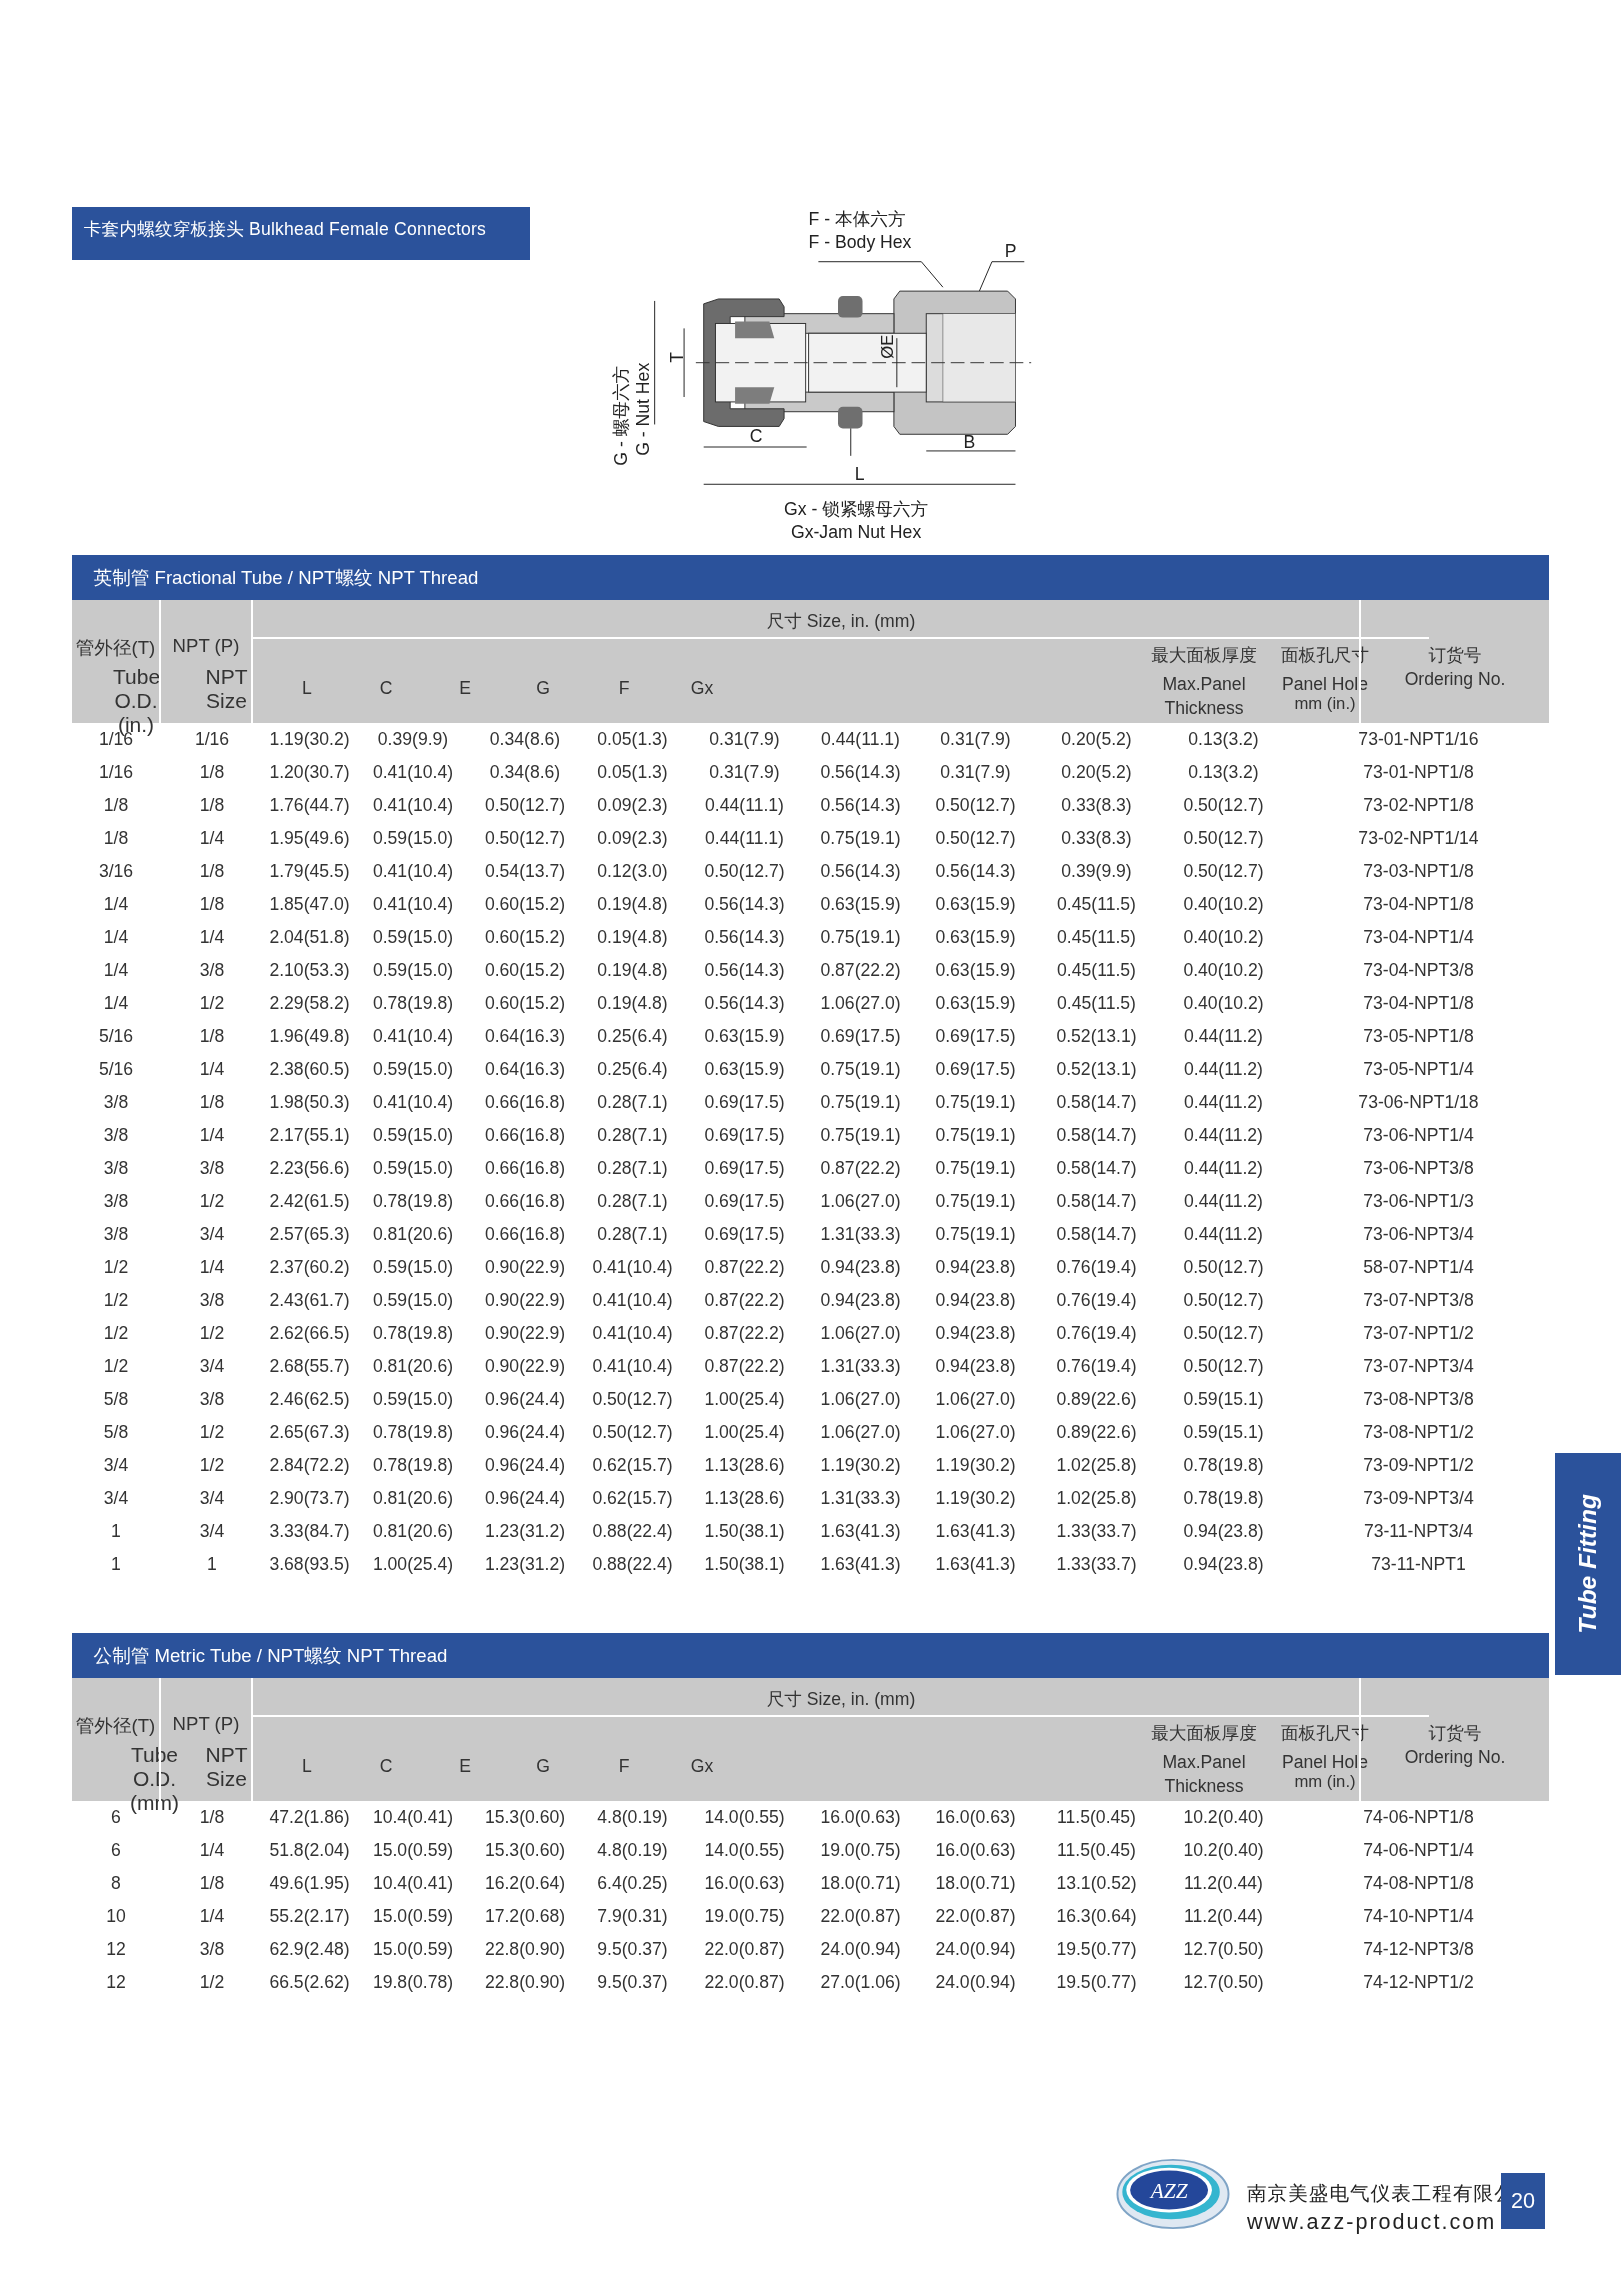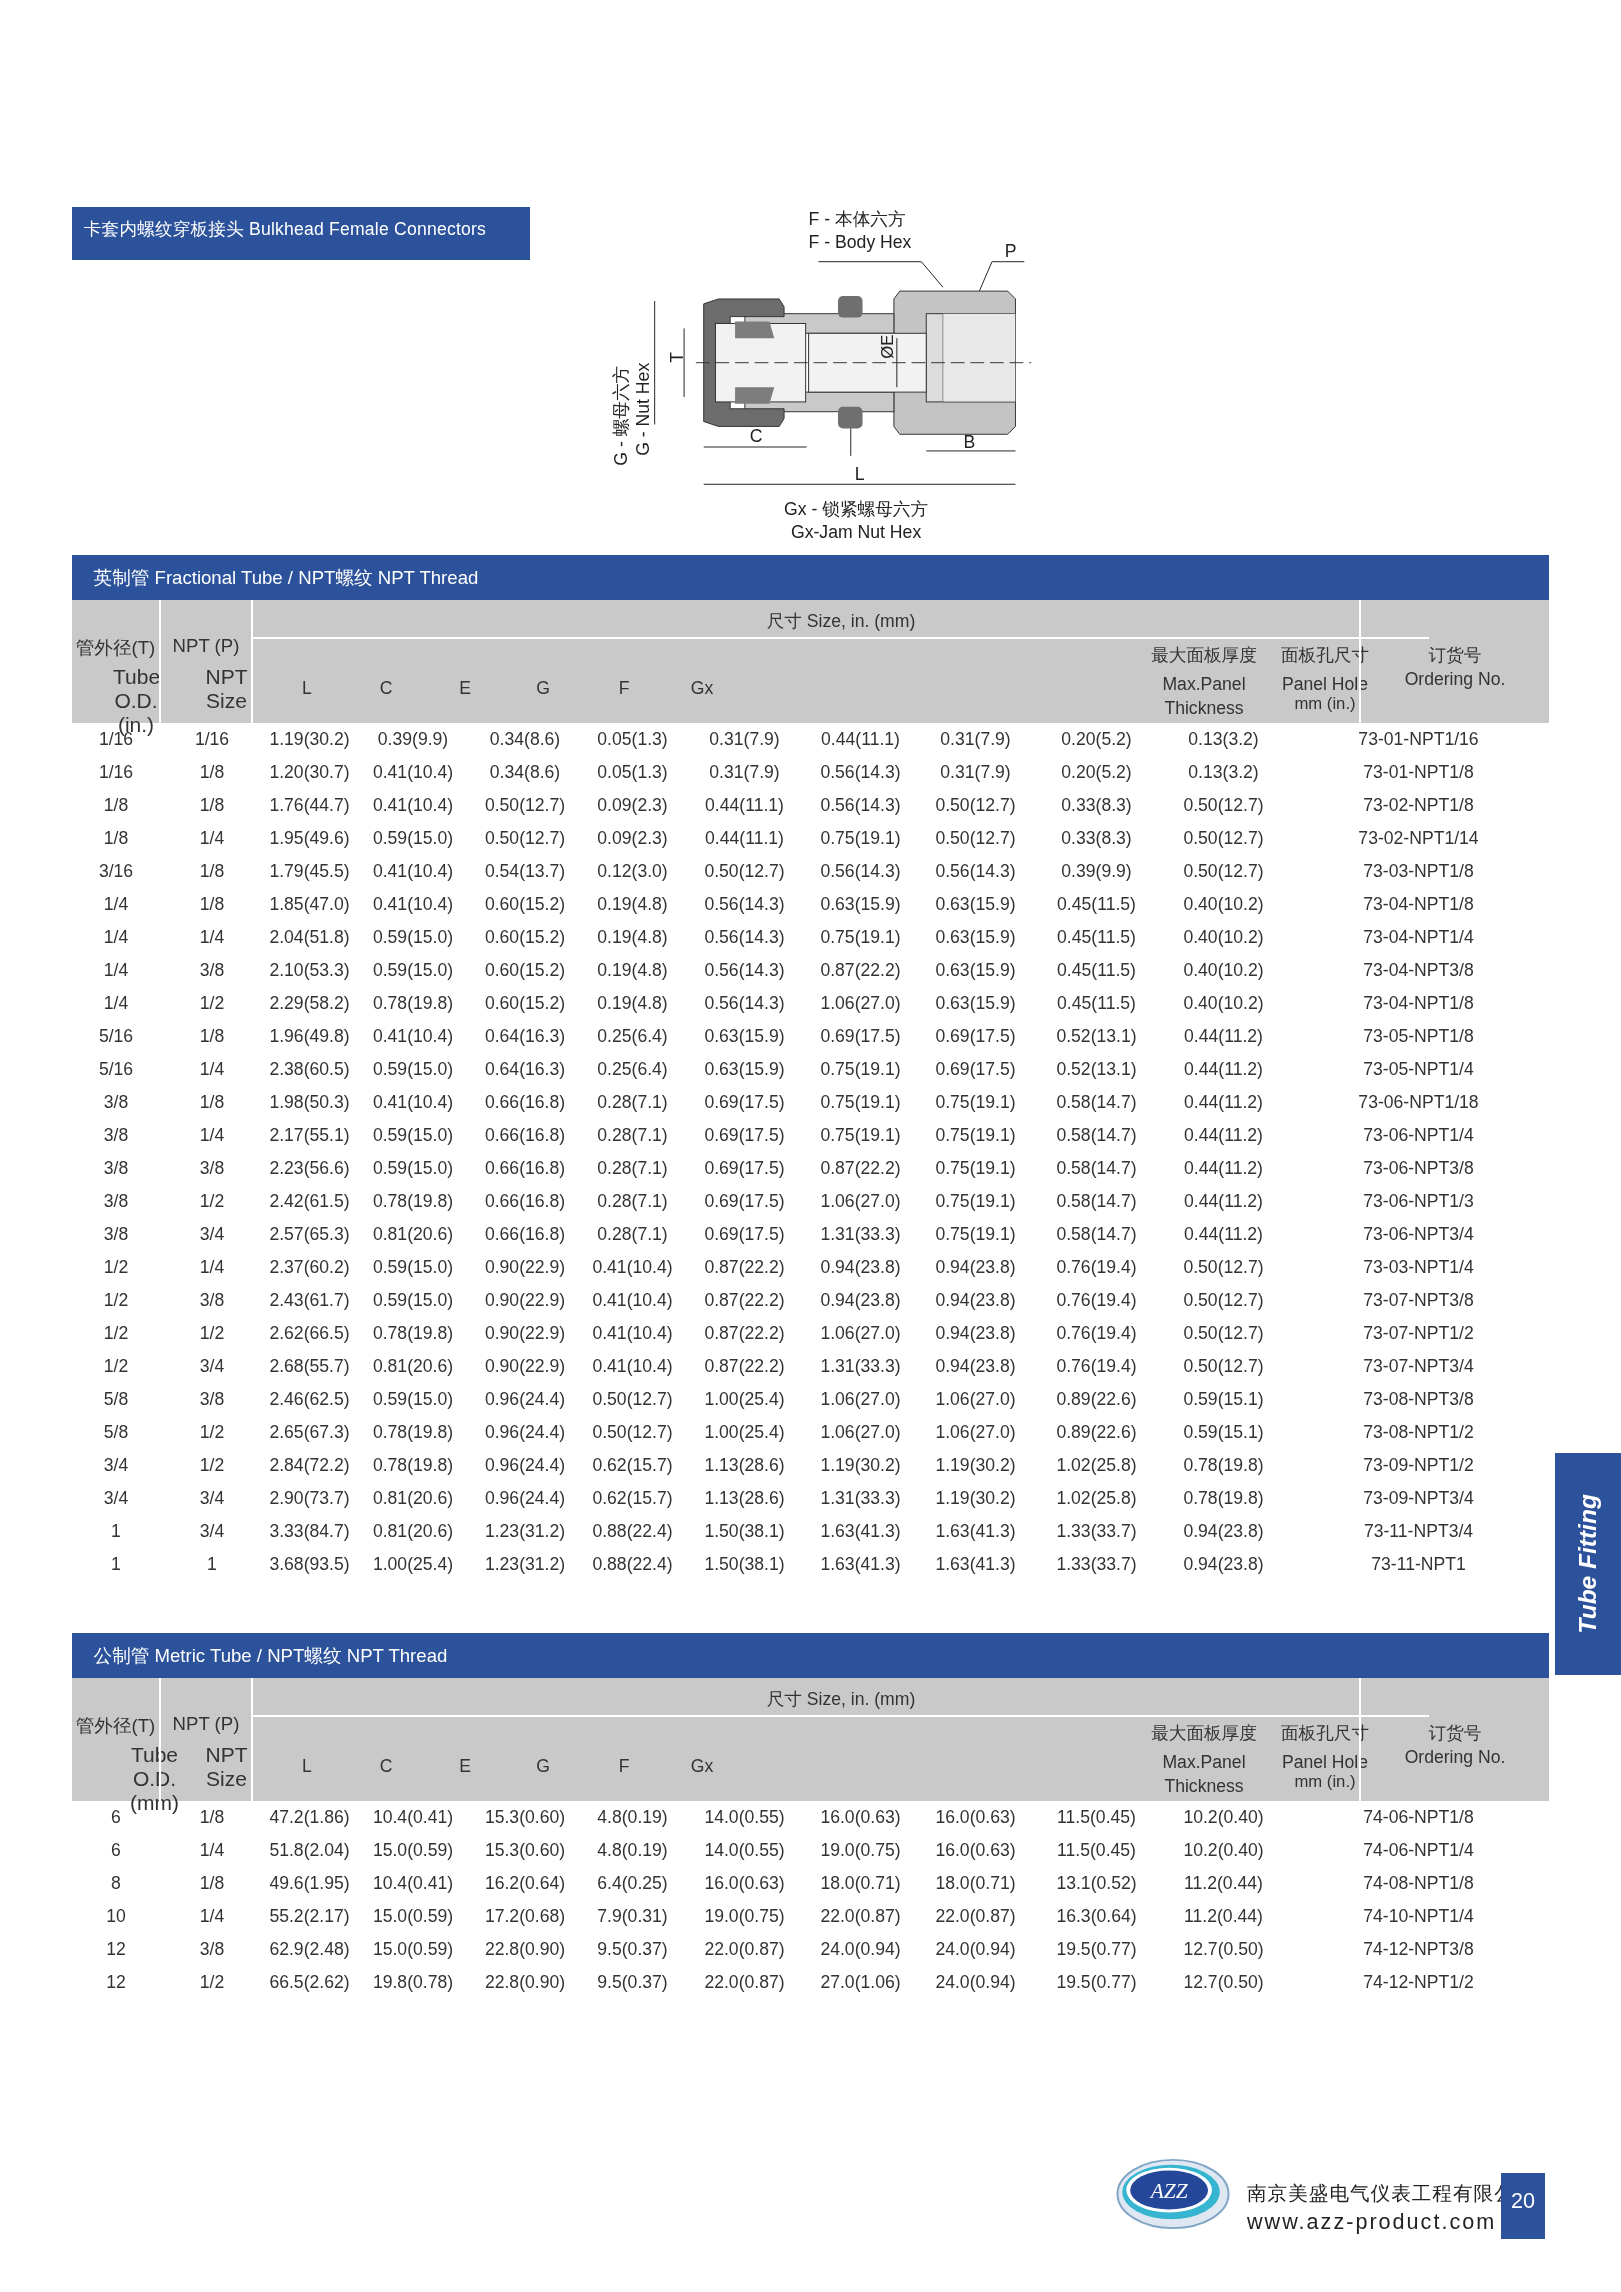--- a/index.html
+++ b/index.html
@@ -21,21 +21,21 @@
   .hdr .cn { font-size: 18.6px; }
   .hdr .en { font-size: 21px; padding-left: 41px; }
   table.data { border-collapse: collapse; width: 1477px; table-layout: fixed; font-size: 17.6px; color: #333; }
   table.data td { text-align: center; height: 33px; padding: 0; white-space: nowrap; }
   .side-tab { position: absolute; left: 1555px; top: 1453px; width: 66px; height: 222px; background: #2b529b; }
   .side-tab span { position: absolute; left: 50%; top: 50%; transform: translate(-50%,-50%) rotate(-90deg);
                    color: #fff; font-weight: bold; font-style: italic; font-size: 24.5px; white-space: nowrap; }
   .footer-logo { position: absolute; left: 1115px; top: 2156px; width: 116px; height: 76px; }
   .footer-cn { position: absolute; left: 1247px; top: 2180px; font-size: 19.6px; color: #222; letter-spacing: 1px; }
   .footer-url { position: absolute; left: 1247px; top: 2209px; font-size: 21.6px; color: #222; letter-spacing: 2px; }
-  .page-num { position: absolute; left: 1501px; top: 2173px; width: 44px; height: 66px; background: #2b529b;
+  .page-num { position: absolute; left: 1501px; top: 2173px; width: 44px; height: 56px; background: #2b529b;
               color: #fff; font-size: 21.6px; line-height: 56px; text-align: center; }
 </style>
 </head>
 <body>
 
 <div class="title-bar">卡套内螺纹穿板接头 Bulkhead Female Connectors</div>
 
 <svg class="diagram" viewBox="0 0 460 370">
   <text x="225" y="35" font-size="18">F - 本体六方</text>
   <text x="225" y="58" font-size="18">F - Body Hex</text>
@@ -364,21 +364,21 @@
           <td>1/4</td>
           <td>2.37(60.2)</td>
           <td>0.59(15.0)</td>
           <td>0.90(22.9)</td>
           <td>0.41(10.4)</td>
           <td>0.87(22.2)</td>
           <td>0.94(23.8)</td>
           <td>0.94(23.8)</td>
           <td>0.76(19.4)</td>
           <td>0.50(12.7)</td>
-          <td>73-03-NPT1/4</td>
+          <td>58-07-NPT1/4</td>
         </tr>
         <tr>
           <td>1/2</td>
           <td>3/8</td>
           <td>2.43(61.7)</td>
           <td>0.59(15.0)</td>
           <td>0.90(22.9)</td>
           <td>0.41(10.4)</td>
           <td>0.87(22.2)</td>
           <td>0.94(23.8)</td>

